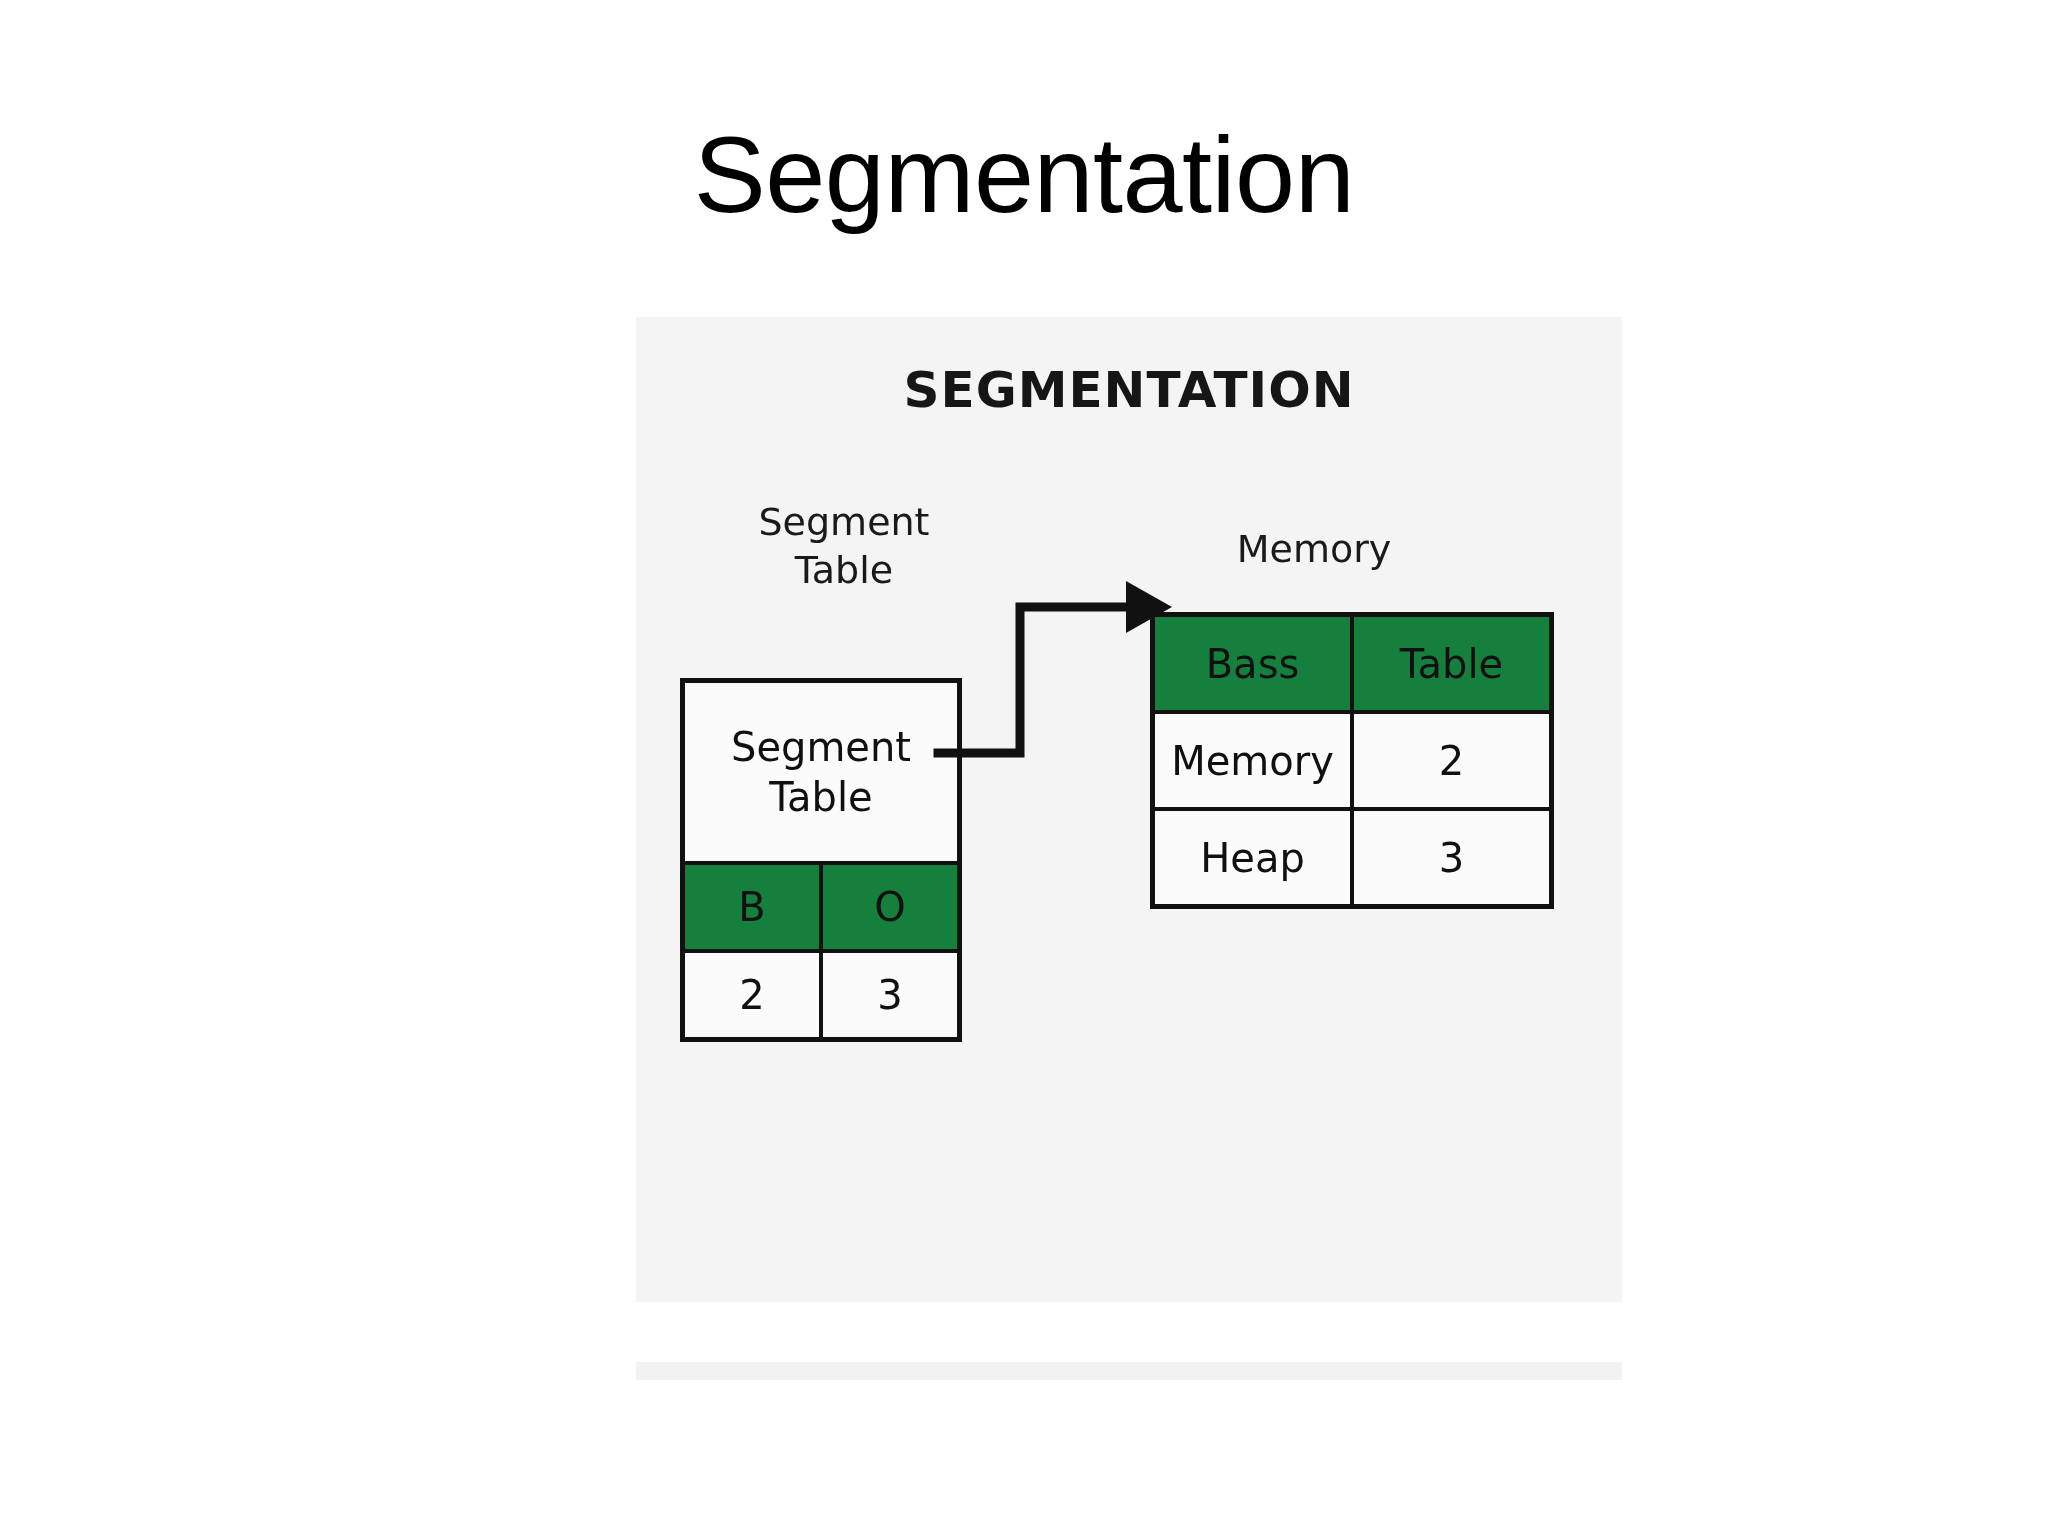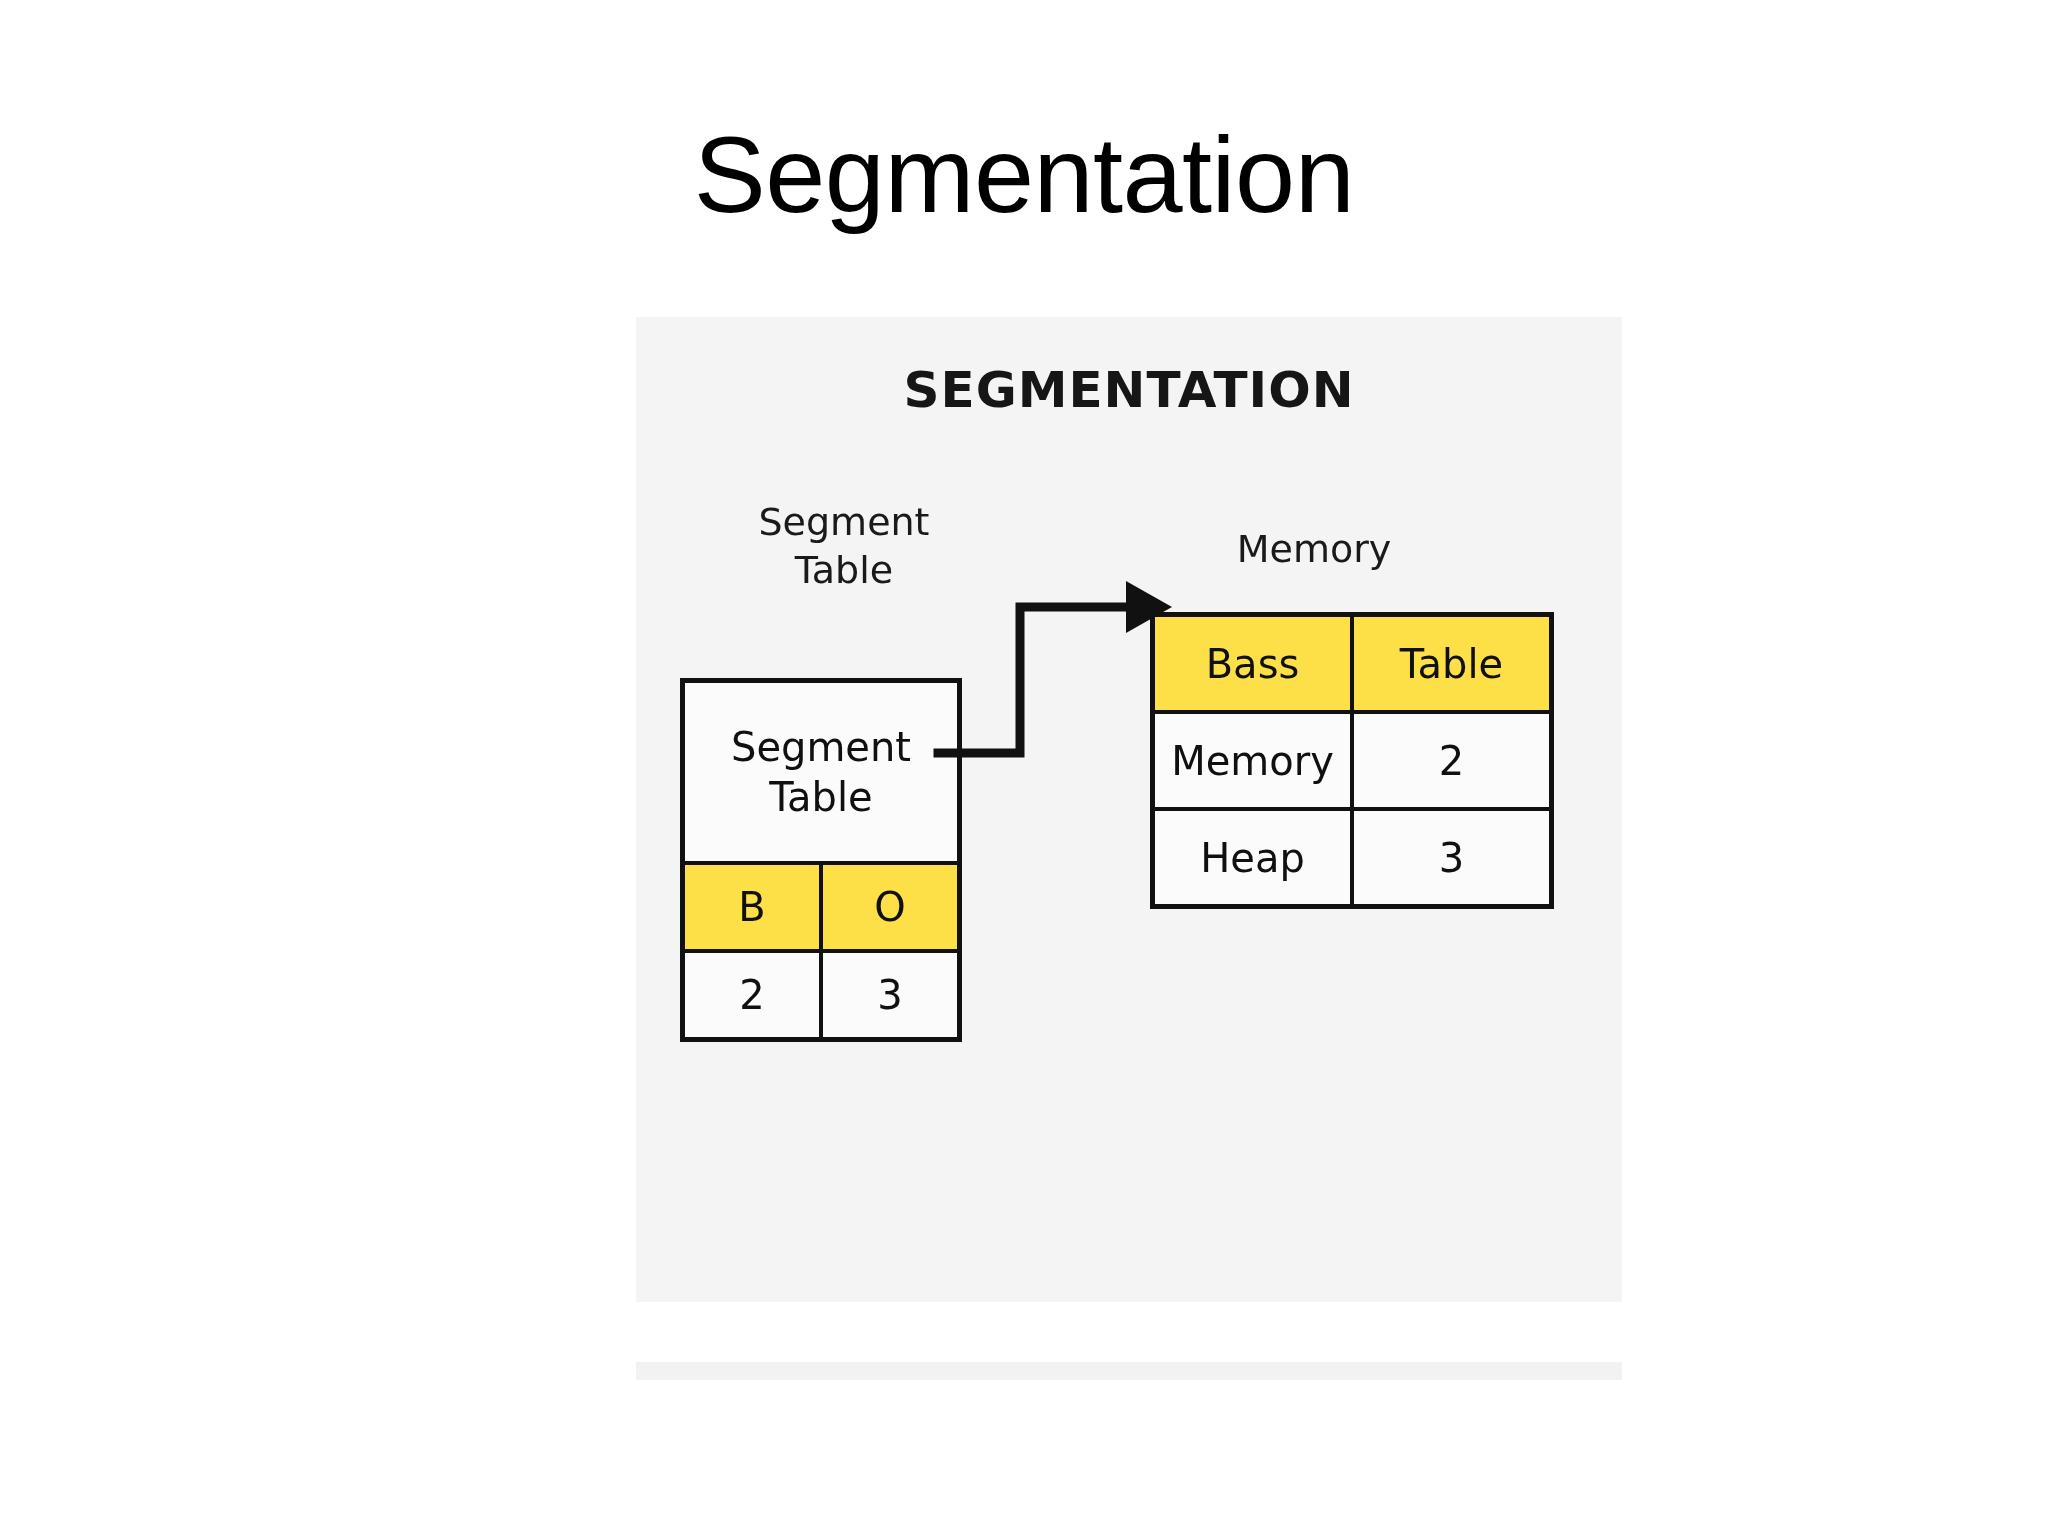--- a/index.html
+++ b/index.html
@@ -101,21 +101,21 @@
     vertical-align: middle;
     font-family: "DejaVu Sans", sans-serif;
     font-size: 40px;
     font-weight: 400;
     color: #101010;
     background: #fbfbfb;
     padding: 0;
     white-space: pre;
   }
   .grid-table td.shaded {
-    background: #fde047;
+    background: #15803d;
   }
   .grid-table td.caption-cell {
     font-size: 40px;
     line-height: 1.25;
     padding: 14px 6px;
   }
 
   
   #segment-table {
     left: 44px;

